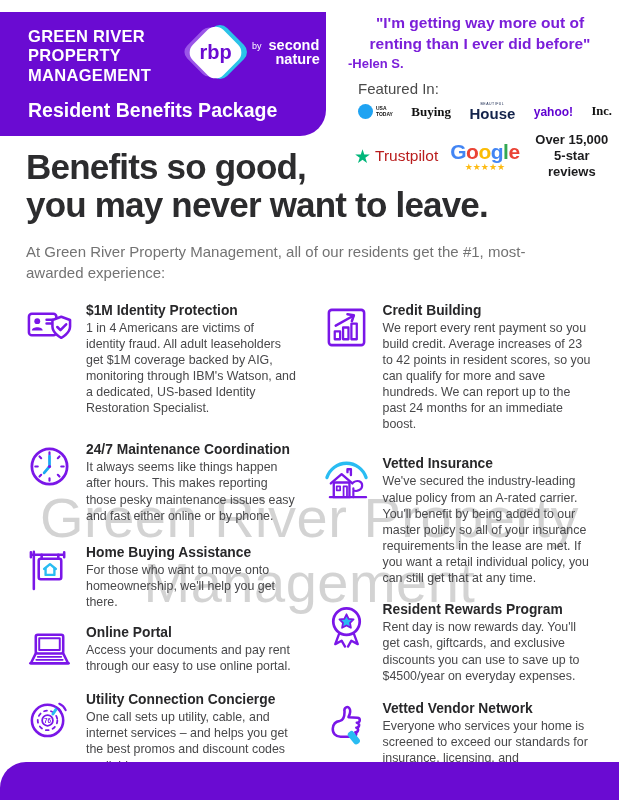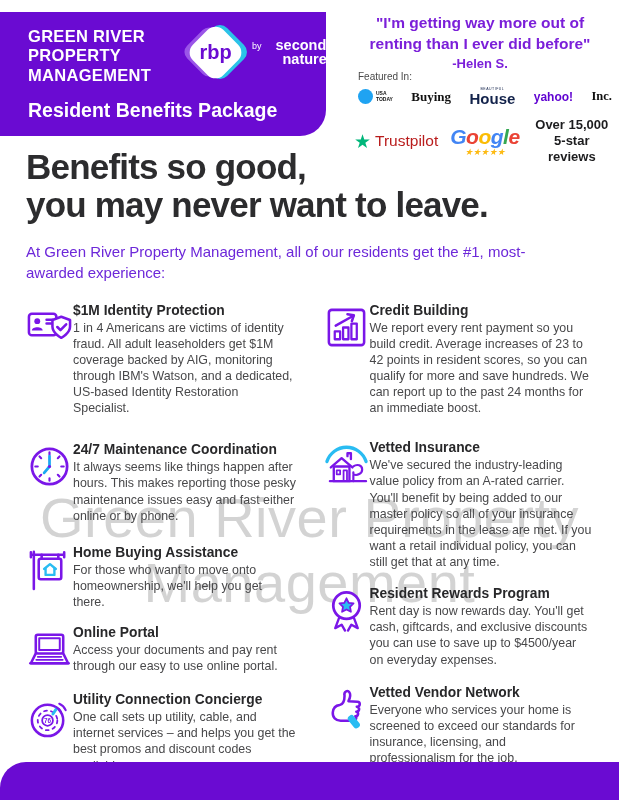--- a/index.html
+++ b/index.html
@@ -17,55 +17,55 @@
     position:absolute; left:28px; top:15px; color:#fff; font-weight:bold;
     font-size:16.5px; line-height:1.17; letter-spacing:.3px; white-space:pre-line;
   }
   .rbp-logo { position:absolute; left:186px; top:10px; width:60px; height:60px; }
   .rbp-lav  { position:absolute; left:3px;  top:10px; width:40px; height:40px; background:#9a55e8; border-radius:9px; transform:rotate(45deg); }
   .rbp-cyan { position:absolute; left:12px; top:8px;  width:44px; height:44px; background:#2bc3e8; border-radius:10px; transform:rotate(45deg); }
   .rbp-white{ position:absolute; left:8px;  top:9px;  width:43px; height:43px; background:#fff; border-radius:11px; transform:rotate(45deg); }
   .rbp-text { position:absolute; left:8px; top:9px; width:43px; height:43px; display:flex; align-items:center; justify-content:center;
               color:#6a0bd2; font-weight:bold; font-size:20px; }
   .by-sn { position:absolute; left:252px; top:27px; color:#fff; display:flex; }
-  .by-sn .by { font-size:9px; margin-top:2px; margin-right:14px; }
+  .by-sn .by { font-size:9px; margin-top:2px; margin-right:7px; }
   .by-sn .sn { font-size:14.5px; font-weight:bold; line-height:.95; }
   .by-sn .sn .nature { padding-left:7px; }
   .package-title { position:absolute; left:28px; top:87px; color:#fff; font-weight:bold; font-size:19.5px; }
   
   .top-right { position:absolute; left:348px; top:13px; width:264px; z-index:2; }
   .quote { color:#7b1fd9; font-weight:bold; font-size:15.5px; line-height:1.35; text-align:center; }
-  .attribution { color:#7b1fd9; font-weight:bold; font-size:13px; text-align:center; margin-top:1px; }
-  .featured-label { color:#4a4a4a; font-size:10px; margin-left:10px; }
+  .attribution { color:#7b1fd9; font-weight:bold; font-size:13px; text-align:left; margin-top:1px; }
+  .featured-label { color:#4a4a4a; font-size:15px; margin-top:9px; margin-left:10px; }
   .logos-row { display:flex; align-items:center; justify-content:space-between; margin-top:6px; padding-left:10px; height:18px; }
   .usatoday { display:flex; align-items:center; gap:3px; }
   .usatoday .dot { width:15px; height:15px; border-radius:50%; background:#1fa3f2; }
   .usatoday .txt { font-size:5px; font-weight:bold; color:#111; line-height:1.15; }
   .forbes { font-family:"Liberation Serif", serif; font-weight:bold; font-size:13px; color:#111; }
   .house { text-align:center; color:#13234b; line-height:1; }
   .house .small { font-size:3.5px; letter-spacing:.5px; }
   .house .big { font-size:15px; font-weight:bold; }
   .yahoo { color:#5f01d1; font-weight:bold; font-size:12px; }
   .inc { font-family:"Liberation Serif", serif; font-weight:bold; font-size:12.5px; color:#111; }
   .reviews-row { display:flex; align-items:center; margin-top:11px; gap:12px; padding-left:6px; }
   .trustpilot { display:flex; align-items:center; gap:4px; }
   .tp-star { color:#00b67a; font-size:19px; line-height:1; }
   .tp-text { color:#b91c1c; font-size:15.5px; font-weight:500; }
-  .google { text-align:center; line-height:1;font-style:italic; }
+  .google { text-align:center; line-height:1; }
   .google .word { font-size:21px; font-weight:bold; letter-spacing:-.5px; }
   .gl0,.gl3 { color:#4285f4; } .gl1,.gl5 { color:#ea4335; } .gl2 { color:#fbbc05; } .gl4 { color:#34a853; }
   .gstars { color:#fdba12; font-size:9px; letter-spacing:0; margin-top:1px; }
   .review-summary { color:#1c1c1e; font-weight:bold; font-size:13px; line-height:1.25; text-align:center; white-space:pre-line; }
   
   .main { position:absolute; left:0; top:124px; width:619px; z-index:1; }
   .headline { margin:24px 26px 0; color:#2c2c2e; font-weight:800; font-size:35px; line-height:1.08; letter-spacing:-.8px; white-space:pre-line; }
-  .intro { margin:17px 26px 0; width:550px; color:#6d28d9; font-size:15px; line-height:1.4; }
+  .intro { margin:17px 26px 0; width:550px; color:#737373; font-size:15px; line-height:1.4; }
   .benefits { display:flex; gap:26px; margin:20px 26px 0; }
   .bcol { flex:1; }
-  .bitem { display:flex; }
+  .bitem { display:flex; gap:13px; }
   .bicon { width:47px; flex-shrink:0; padding-top:1px; }
   .btext { flex:1; }
   .btitle { color:#28282a; font-weight:bold; font-size:13.8px; margin-bottom:2px; }
   .bdesc { color:#48484a; font-size:12.4px; line-height:1.3; }
   .mb-l1 { margin-bottom:26px; } .mb-l2 { margin-bottom:21px; } .mb-l3 { margin-bottom:15px; } .mb-l4 { margin-bottom:15px; }
   .mb-r1 { margin-bottom:24px; } .mb-r2 { margin-bottom:16px; } .mb-r3 { margin-bottom:17px; }
   
   .watermark {
     position:absolute; left:0; top:486px; width:100%; z-index:0;
     text-align:center; color:#b9b9b9; opacity:.62; font-size:56px;

